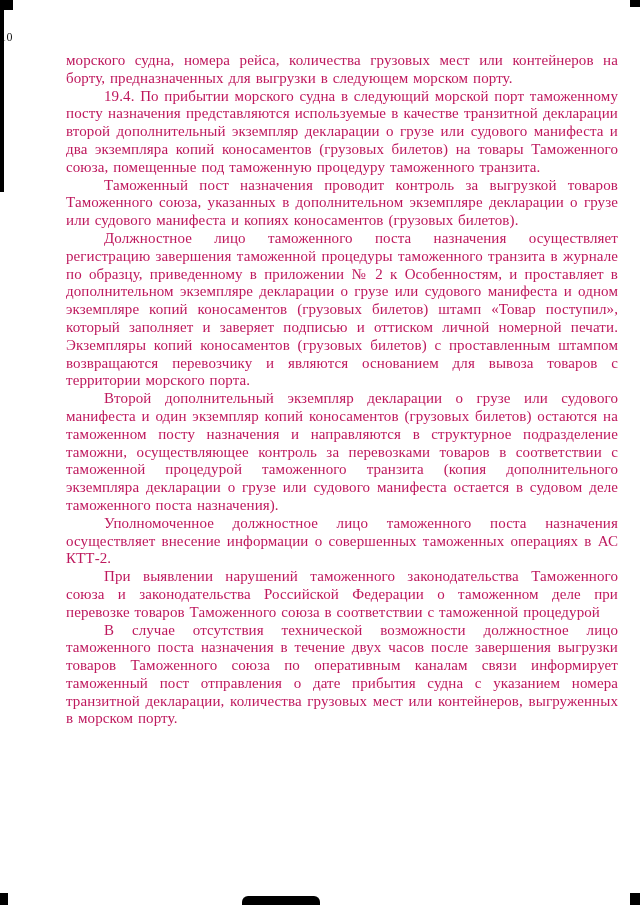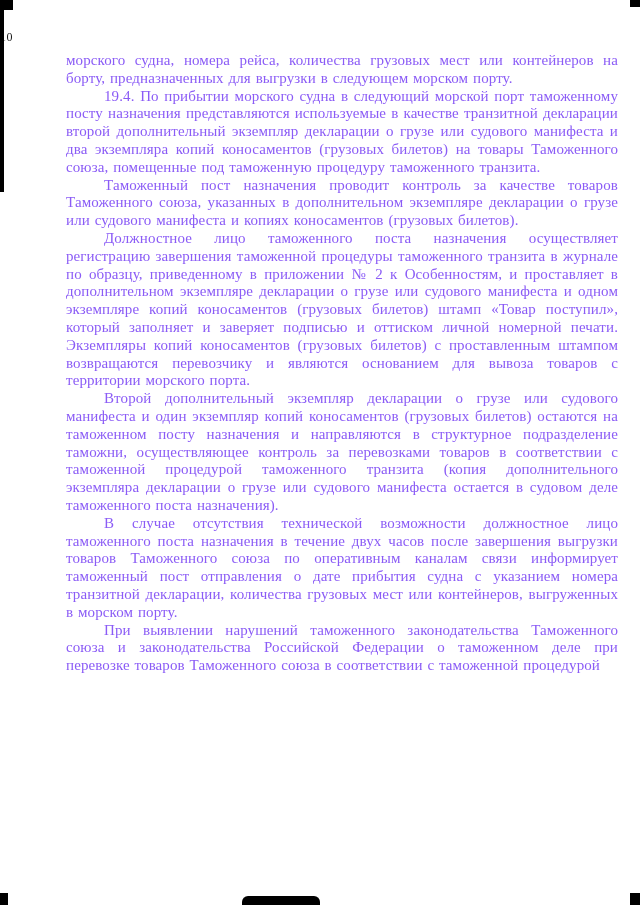--- a/index.html
+++ b/index.html
@@ -32,21 +32,21 @@
     left: 66px;
     width: 552px;
   }
   .para {
     margin: 0;
     font-size: 15px;
     line-height: 17.8px;
     text-align: justify;
     letter-spacing: 0.1px;
     word-spacing: 1px;
-    color: #8b5cf6;
+    color: #be185d;
   }
   .para.indent {
     text-indent: 38px;
   }
   
   .artifact {
     position: absolute;
     background: #000000;
   }
   .art-top-left      { left: 0; top: 0; width: 13px; height: 10px; }
@@ -60,25 +60,26 @@
 </head>
 <body>
 
 <div class="page">
 
   <div class="page-number">10</div>
 
   <div class="body-text">
       <p class="para">морского судна, номера рейса, количества грузовых мест или контейнеров на борту, предназначенных для выгрузки в следующем морском порту.</p>
       <p class="para indent">19.4. По прибытии морского судна в следующий морской порт таможенному посту назначения представляются используемые в качестве транзитной декларации второй дополнительный экземпляр декларации о грузе или судового манифеста и два экземпляра копий коносаментов (грузовых билетов) на товары Таможенного союза, помещенные под таможенную процедуру таможенного транзита.</p>
-      <p class="para indent">Таможенный пост назначения проводит контроль за качестве товаров Таможенного союза, указанных в дополнительном экземпляре декларации о грузе или судового манифеста и копиях коносаментов (грузовых билетов).</p>
+      <p class="para indent">Таможенный пост назначения проводит контроль за выгрузкой товаров Таможенного союза, указанных в дополнительном экземпляре декларации о грузе или судового манифеста и копиях коносаментов (грузовых билетов).</p>
       <p class="para indent">Должностное лицо таможенного поста назначения осуществляет регистрацию завершения таможенной процедуры таможенного транзита в журнале по образцу, приведенному в приложении № 2 к Особенностям, и проставляет в дополнительном экземпляре декларации о грузе или судового манифеста и одном экземпляре копий коносаментов (грузовых билетов) штамп «Товар поступил», который заполняет и заверяет подписью и оттиском личной номерной печати. Экземпляры копий коносаментов (грузовых билетов) с проставленным штампом возвращаются перевозчику и являются основанием для вывоза товаров с территории морского порта.</p>
       <p class="para indent">Второй дополнительный экземпляр декларации о грузе или судового манифеста и один экземпляр копий коносаментов (грузовых билетов) остаются на таможенном посту назначения и направляются в структурное подразделение таможни, осуществляющее контроль за перевозками товаров в соответствии с таможенной процедурой таможенного транзита (копия дополнительного экземпляра декларации о грузе или судового манифеста остается в судовом деле таможенного поста назначения).</p>
+      <p class="para indent">Уполномоченное должностное лицо таможенного поста назначения осуществляет внесение информации о совершенных таможенных операциях в АС КТТ-2.</p>
+      <p class="para indent">При выявлении нарушений таможенного законодательства Таможенного союза и законодательства Российской Федерации о таможенном деле при перевозке товаров Таможенного союза в соответствии с таможенной процедурой</p>
       <p class="para indent">В случае отсутствия технической возможности должностное лицо таможенного поста назначения в течение двух часов после завершения выгрузки товаров Таможенного союза по оперативным каналам связи информирует таможенный пост отправления о дате прибытия судна с указанием номера транзитной декларации, количества грузовых мест или контейнеров, выгруженных в морском порту.</p>
-      <p class="para indent">При выявлении нарушений таможенного законодательства Таможенного союза и законодательства Российской Федерации о таможенном деле при перевозке товаров Таможенного союза в соответствии с таможенной процедурой</p>
     </div>
 
   <div class="artifact art-top-left"></div>
   <div class="artifact art-left-line"></div>
   <div class="artifact art-top-right"></div>
   <div class="artifact art-bottom-left"></div>
   <div class="artifact art-bottom-right"></div>
   <div class="artifact art-bottom-tab"></div>
 
 </div>

